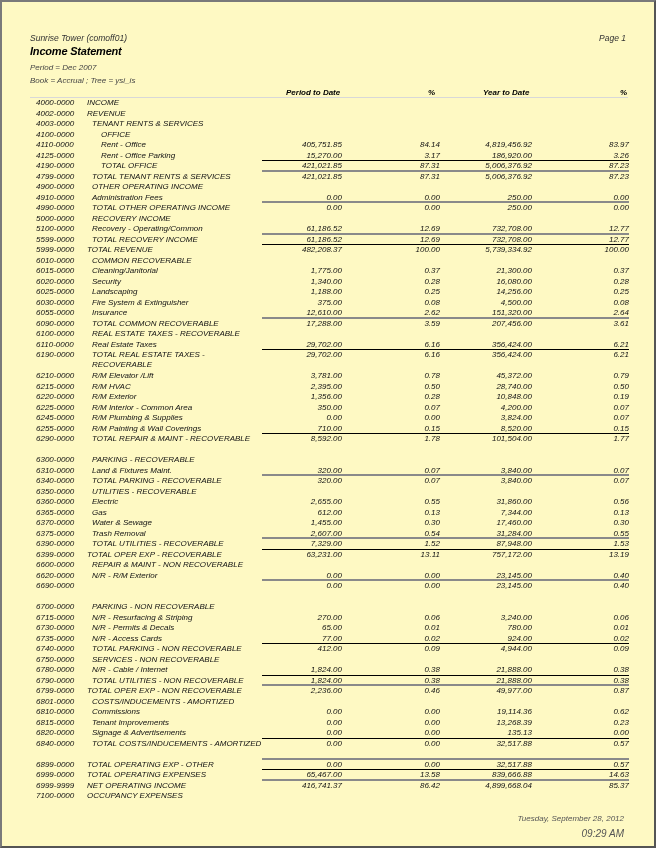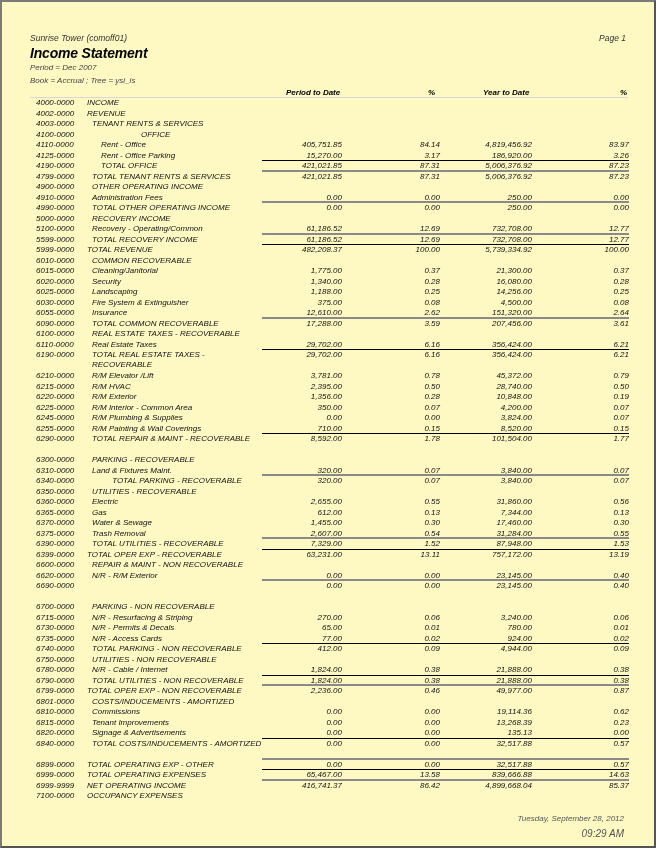--- a/index.html
+++ b/index.html
@@ -2,21 +2,21 @@
 <html><head>
   <meta charset="utf-8">
   <style>
     html, body { margin: 0; padding: 0; background: #ffffff; }
     body { width: 656px; height: 848px; overflow: hidden; position: relative;
            font-family: "Liberation Sans", sans-serif; color: #111; }
     .page { position: absolute; left: 0; top: 0; width: 652px; height: 844px;
             border: 2px solid #7a7a7a; border-right-color: #555; border-bottom-color: #555; background: #fef9c3; font-style: italic; }
     .hdr-company { position: absolute; left: 28px; top: 31px; font-size: 8.5px; color: #333; }
     .hdr-page { position: absolute; right: 28px; top: 31px; font-size: 8.5px; color: #333; }
-    .hdr-title { position: absolute; left: 28px; top: 43px; font-size: 14px; font-weight: bold; color: #000; letter-spacing: -0.2px; }
+    .hdr-title { position: absolute; left: 28px; top: 43px; font-size: 11px; font-weight: bold; color: #000; letter-spacing: -0.2px; }
     .hdr-period { position: absolute; left: 28px; top: 61px; font-size: 8px; color: #444; }
     .hdr-book { position: absolute; left: 28px; top: 74px; font-size: 8px; color: #444; }
     .colhead { position: absolute; top: 86px; font-size: 8px; font-weight: bold; color: #000; }
     .colhead.ptd { left: 284px; }
     .colhead.p1 { left: 426px; }
     .colhead.ytd { left: 481px; }
     .colhead.p2 { left: 618px; }
     .head-rule { position: absolute; left: 28px; top: 95px; width: 598px; height: 1px; background: #d8d8d8; }
     .rows { position: absolute; left: 0; top: 96px; width: 656px; }
     .row { position: relative; height: 10.5px; font-size: 8px; line-height: 10.5px; color: #111; }
@@ -70,21 +70,21 @@
       <div class="row">
         <span class="code">4003-0000</span>
         <span class="desc" style="left: 90px;">TENANT RENTS &amp; SERVICES</span>
         <span class="num n1"></span>
         <span class="num n2"></span>
         <span class="num n3"></span>
         <span class="num n4"></span>
       </div>
       <div class="row">
         <span class="code">4100-0000</span>
-        <span class="desc" style="left: 99px; margin-left: 40px;">OFFICE</span>
+        <span class="desc" style="left: 99px;">OFFICE</span>
         <span class="num n1"></span>
         <span class="num n2"></span>
         <span class="num n3"></span>
         <span class="num n4"></span>
       </div>
       <div class="row">
         <span class="code">4110-0000</span>
         <span class="desc" style="left: 99px;">Rent - Office</span>
         <span class="num n1">405,751.85</span>
         <span class="num n2">84.14</span>
@@ -327,21 +327,21 @@
         <span class="code">6310-0000</span>
         <span class="desc" style="left: 90px;">Land &amp; Fixtures Maint.</span>
         <span class="num n1">320.00</span>
         <span class="num n2">0.07</span>
         <span class="num n3">3,840.00</span>
         <span class="num n4">0.07</span>
       </div>
       <div class="row">
         <div class="sep gray"></div>
         <span class="code">6340-0000</span>
-        <span class="desc" style="left: 90px; text-align: center;">TOTAL PARKING - RECOVERABLE</span>
+        <span class="desc" style="left: 90px;">TOTAL PARKING - RECOVERABLE</span>
         <span class="num n1">320.00</span>
         <span class="num n2">0.07</span>
         <span class="num n3">3,840.00</span>
         <span class="num n4">0.07</span>
       </div>
       <div class="row">
         <span class="code">6350-0000</span>
         <span class="desc" style="left: 90px;">UTILITIES - RECOVERABLE</span>
         <span class="num n1"></span>
         <span class="num n2"></span>
@@ -458,21 +458,21 @@
         <div class="sep black"></div>
         <span class="code">6740-0000</span>
         <span class="desc" style="left: 90px;">TOTAL PARKING - NON RECOVERABLE</span>
         <span class="num n1">412.00</span>
         <span class="num n2">0.09</span>
         <span class="num n3">4,944.00</span>
         <span class="num n4">0.09</span>
       </div>
       <div class="row">
         <span class="code">6750-0000</span>
-        <span class="desc" style="left: 90px;">UTILITIES - NON RECOVERABLE</span>
+        <span class="desc" style="left: 90px;">SERVICES - NON RECOVERABLE</span>
         <span class="num n1"></span>
         <span class="num n2"></span>
         <span class="num n3"></span>
         <span class="num n4"></span>
       </div>
       <div class="row">
         <span class="code">6780-0000</span>
         <span class="desc" style="left: 90px;">N/R - Cable / Internet</span>
         <span class="num n1">1,824.00</span>
         <span class="num n2">0.38</span>

